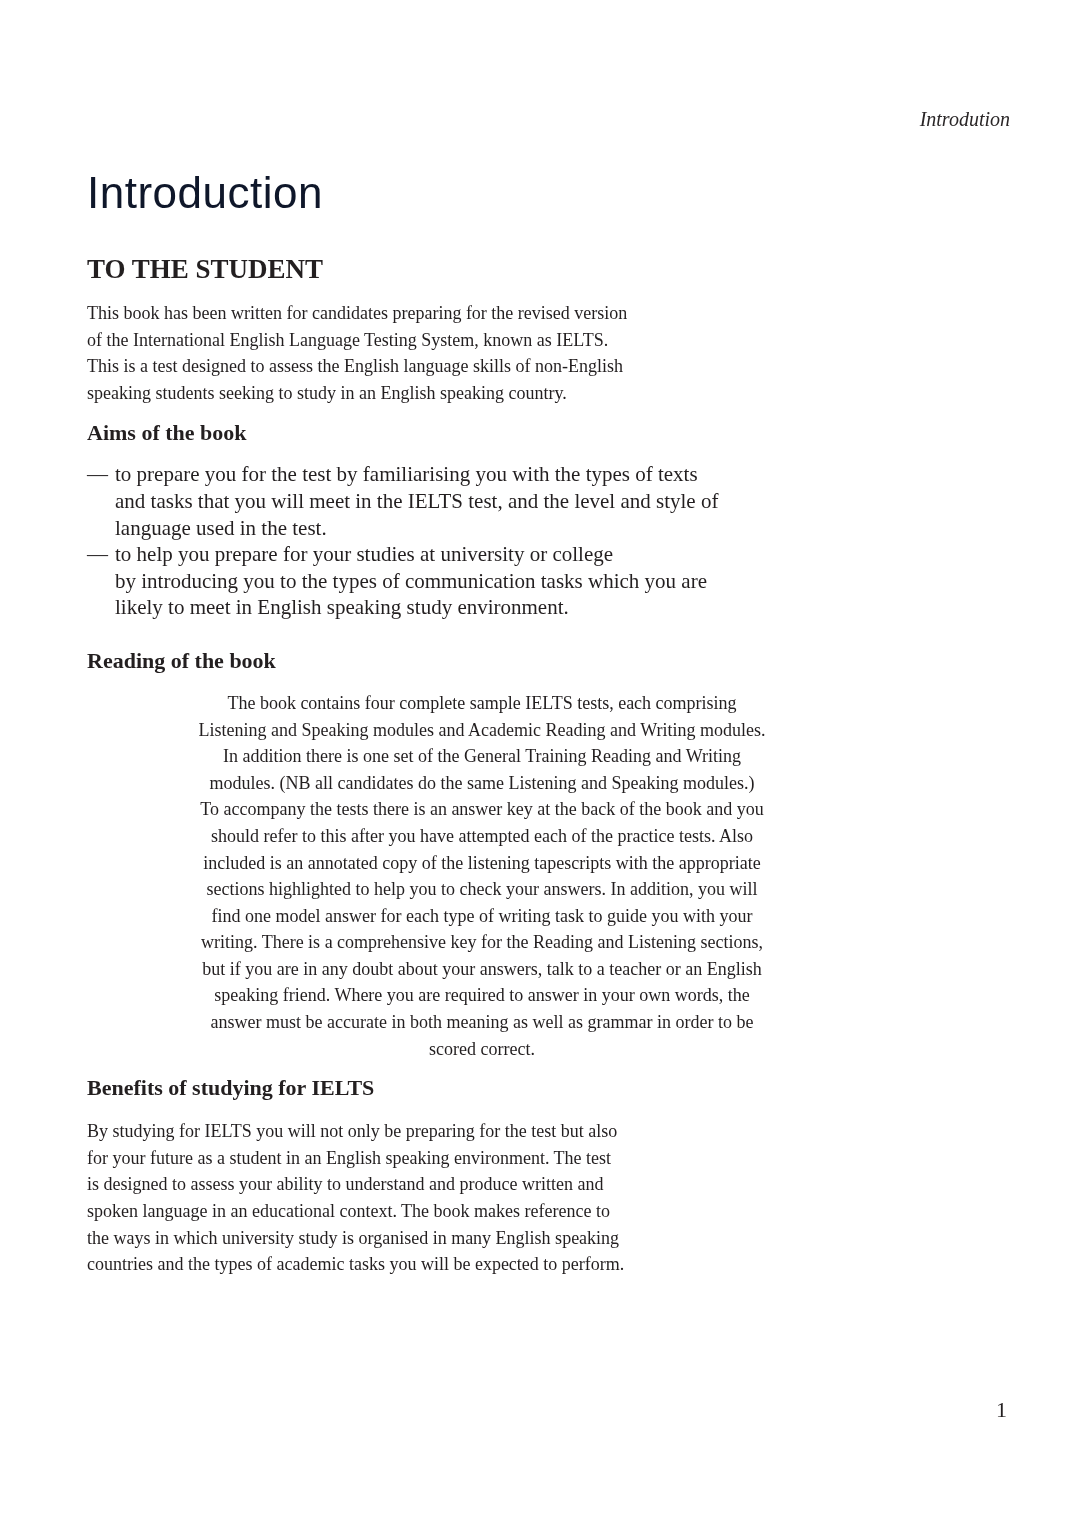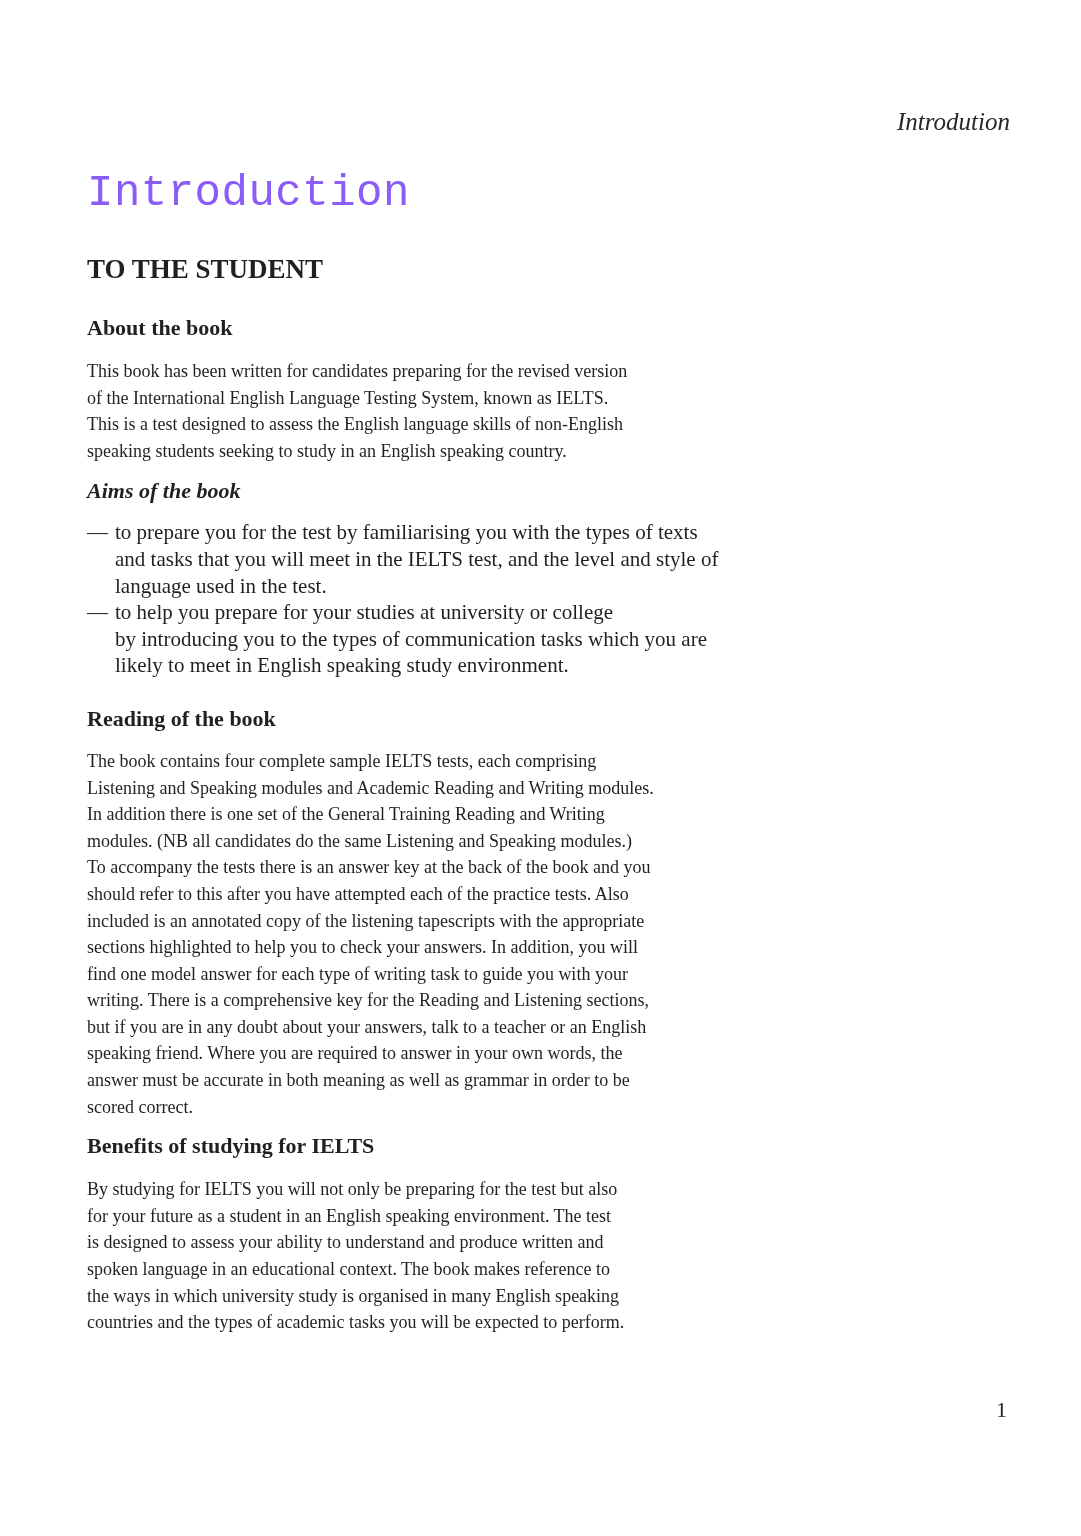--- a/index.html
+++ b/index.html
@@ -11,62 +11,62 @@
     font-family: "Liberation Serif", serif;
     color: #231f20;
     overflow: hidden;
   }
   .running-head {
     position: absolute;
     top: 108px;
     right: 71px;
     font-family: "Liberation Serif", serif;
     font-style: italic;
-    font-size: 25px;
+    font-size: 20px;
     color: #2a2627;
   }
   .content {
     position: absolute;
     left: 87px;
     top: 0;
     width: 790px;
   }
   h1.page-title {
     margin-top: 170px;
-    font-family: Liberation Mono, monospace;
+    font-family: Liberation Sans, sans-serif;
     font-weight: 400;
     font-size: 44px;
     line-height: 46px;
-    color: #8b5cf6;
+    color: #0f172a;
     letter-spacing: 0.5px;
   }
   h2.major-heading {
     margin-top: 39px;
     font-family: "Liberation Serif", serif;
     font-weight: 700;
     font-size: 27px;
     line-height: 28px;
   }
   h3.sub-heading {
     font-family: "Liberation Serif", serif;
     font-weight: 700;
     font-size: 22px;
     line-height: 26px;
   }
   .mt-about { margin-top: 32px; }
-  .mt-aims { margin-top: 14px; font-style: italic; }
+  .mt-aims { margin-top: 14px; }
   .mt-content { margin-top: 27px; }
   .mt-benefits { margin-top: 13px; }
   p.para {
     font-size: 18px;
     line-height: 26.6px;
     white-space: pre-line;
   }
   .mt-p1 { margin-top: 17px; }
-  .mt-p2 { margin-top: 16px; }
+  .mt-p2 { margin-top: 16px; text-align: center; }
   .mt-p3 { margin-top: 17px; }
   ul.dash-list {
     margin-top: 15px;
     list-style: none;
   }
   ul.dash-list li {
     position: relative;
     padding-left: 28px;
     font-size: 21px;
     line-height: 26.6px;
@@ -91,21 +91,20 @@
 <body>
 
 <div class="running-head">Introdution</div>
 
 <div class="content">
 
   <h1 class="page-title">Introduction</h1>
 
   <h2 class="major-heading">TO THE STUDENT</h2>
 
-  <h3 class="sub-heading mt-about">About the book</h3>
 
   <p class="para mt-p1">This book has been written for candidates preparing for the revised version
 of the International English Language Testing System, known as IELTS.
 This is a test designed to assess the English language skills of non-English
 speaking students seeking to study in an English speaking country.</p>
 
   <h3 class="sub-heading mt-aims">Aims of the book</h3>
 
   <ul class="dash-list">
     <li>

